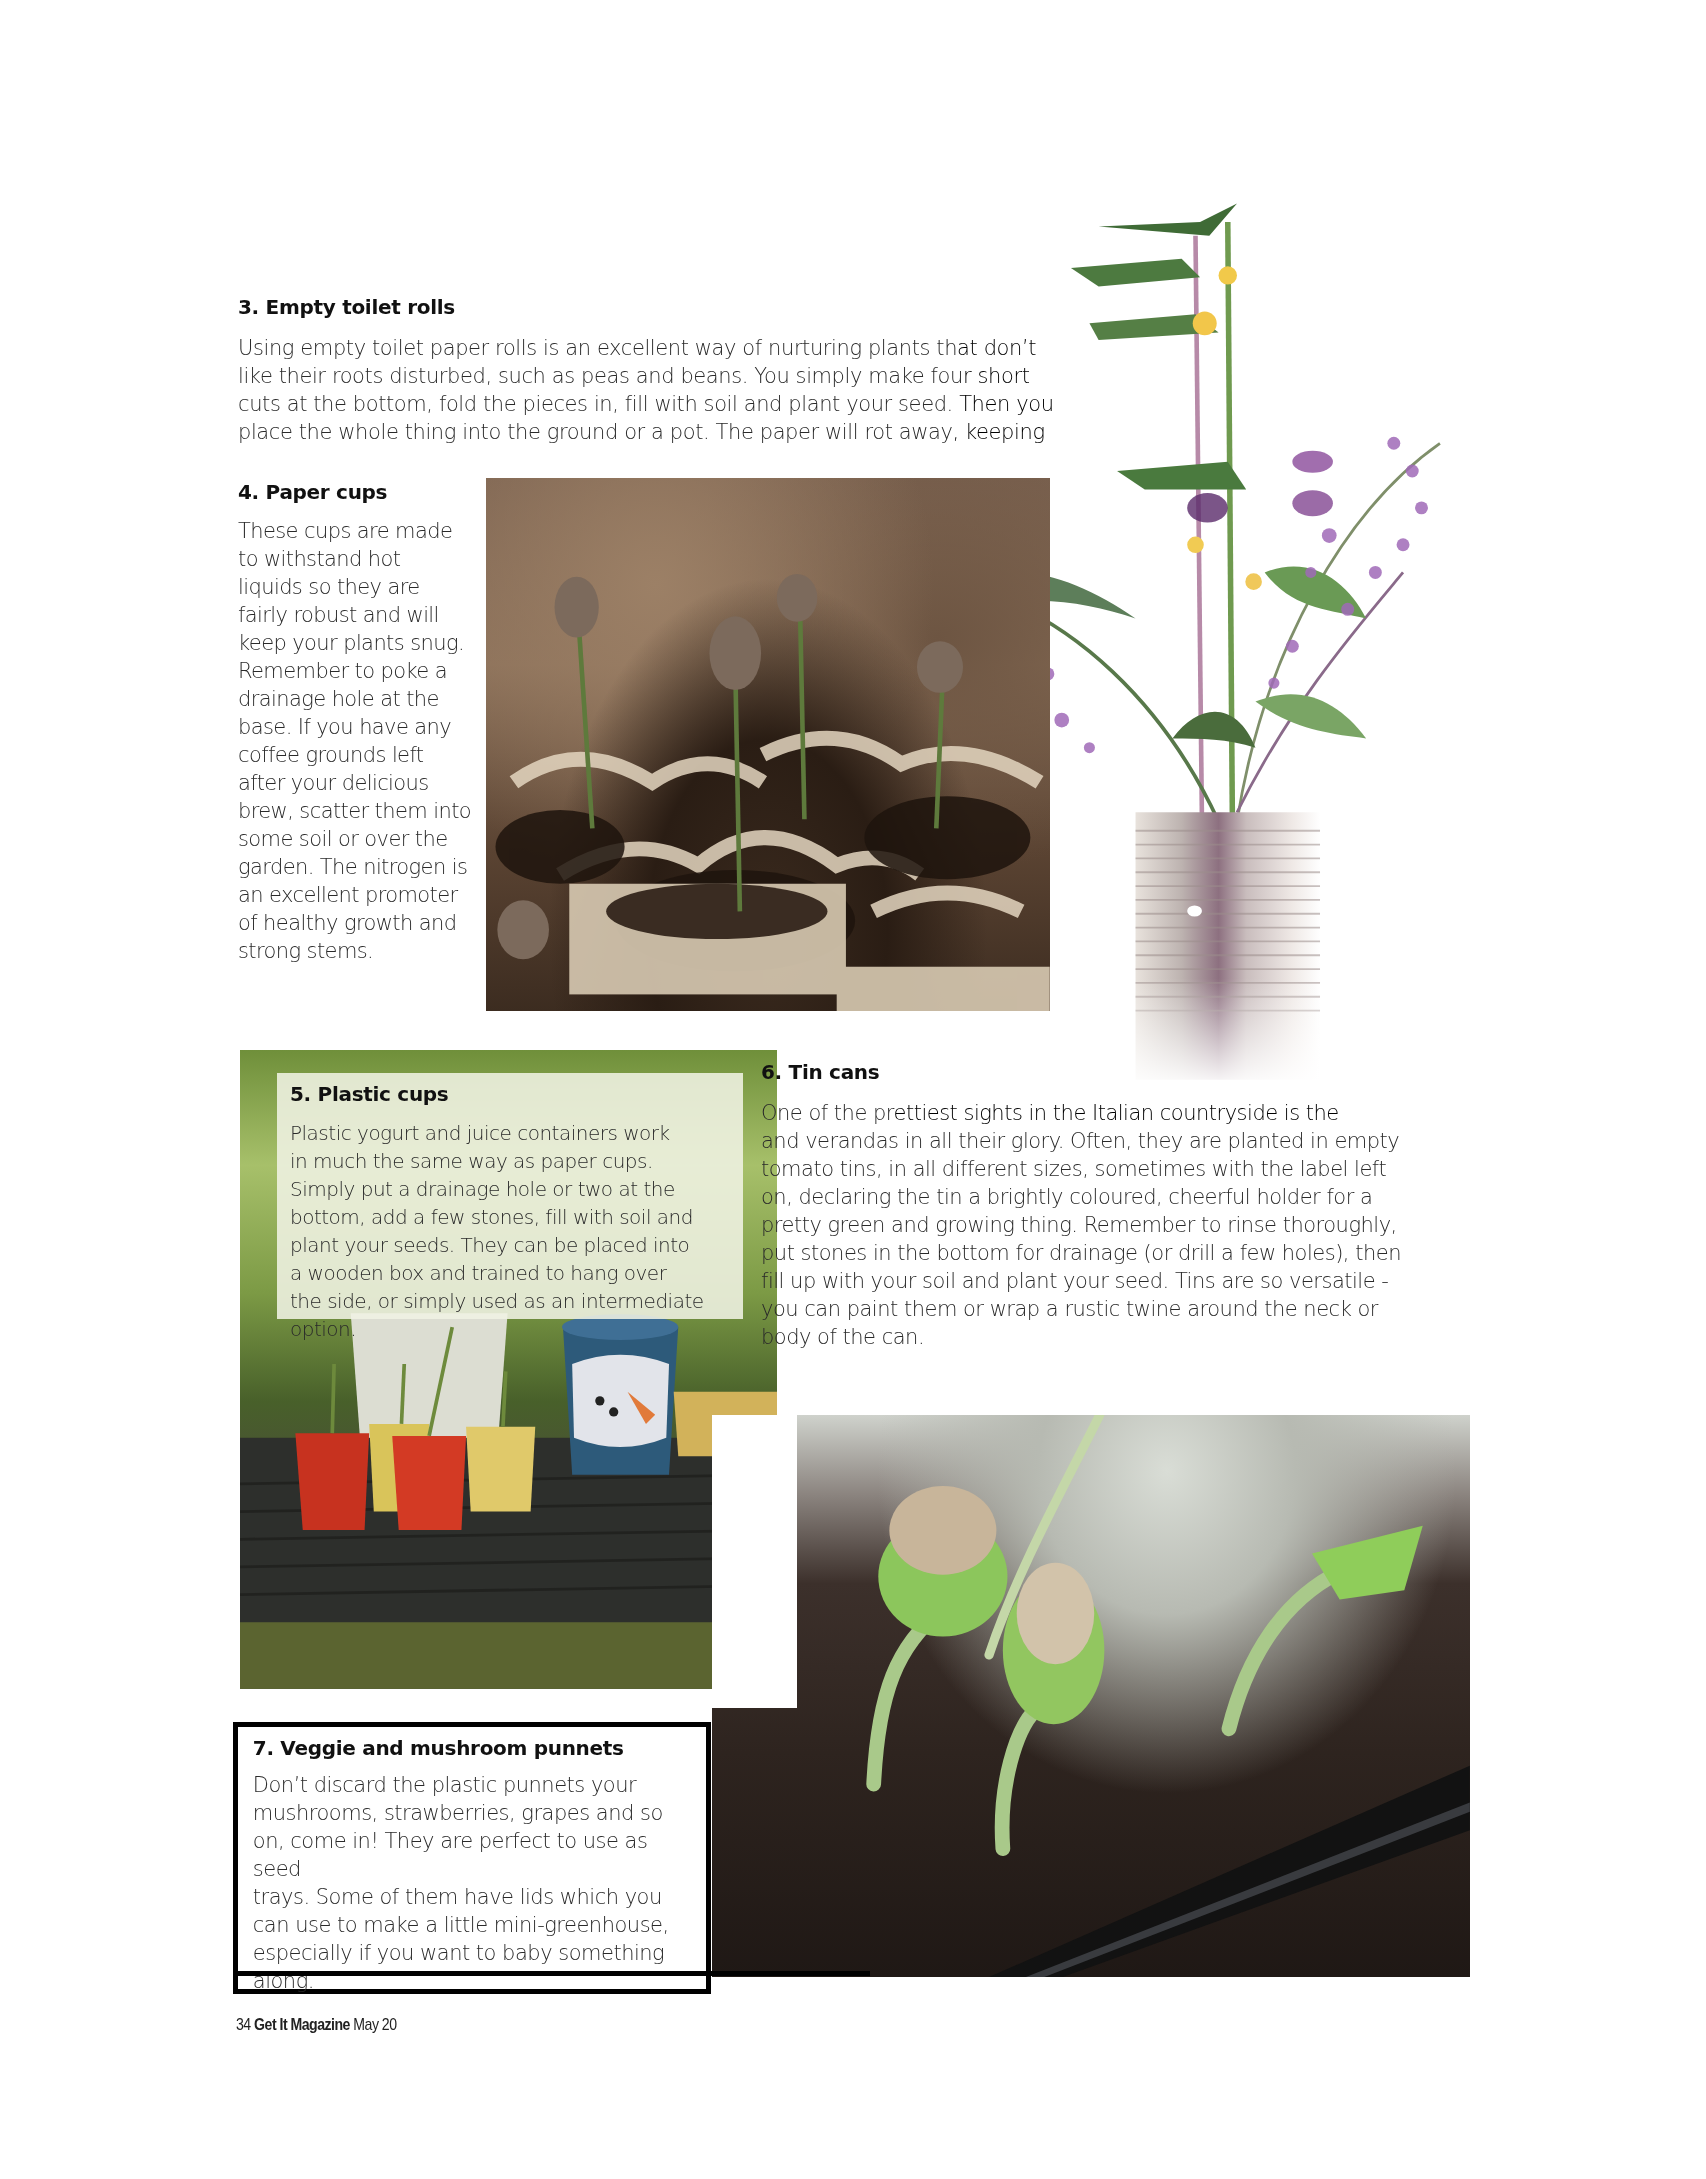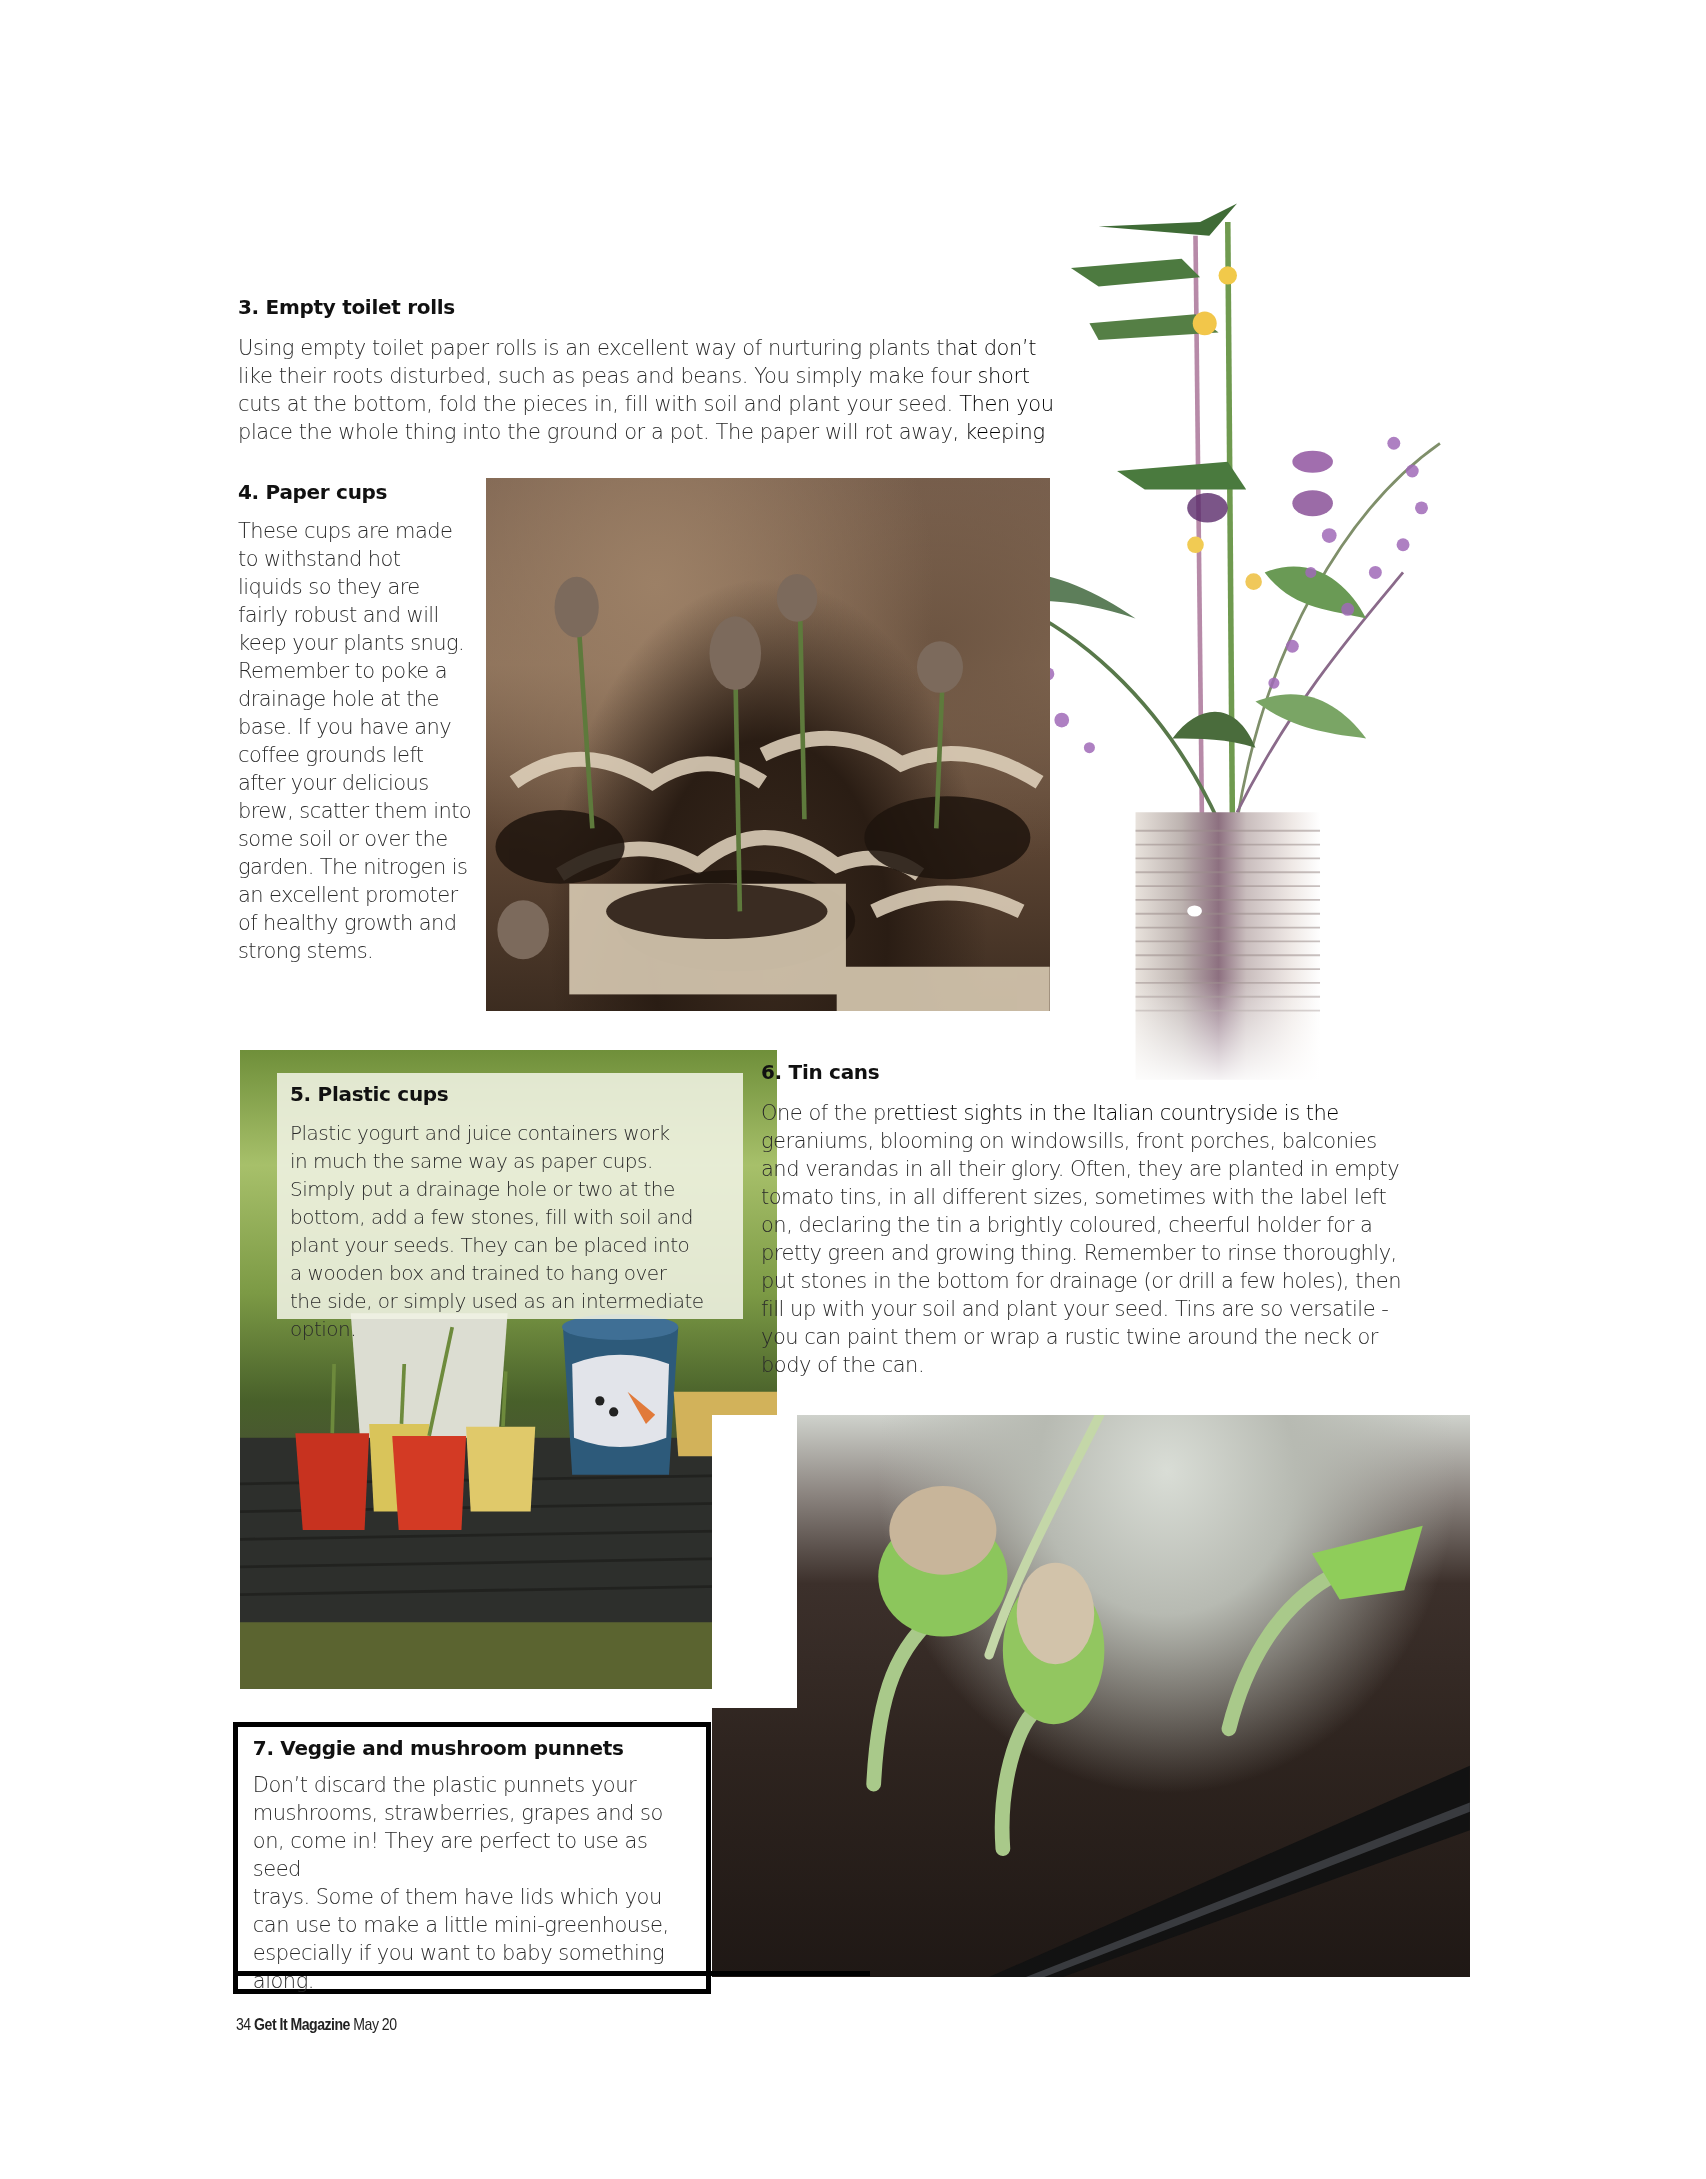--- a/index.html
+++ b/index.html
@@ -251,21 +251,20 @@
     <div>a wooden box and trained to hang over</div>
     <div>the side, or simply used as an intermediate</div>
     <div>option.</div>
   </div>
 </div>
 
 <div id="sec6" class="abs">
   <h3 class="heading">6. Tin cans</h3>
   <div class="body-text">
     <div><span>One of the pr</span><span class="dark">ettiest sights in the Italian countryside is the</span></div>
-    <div>geraniums, blooming on windowsills, front porches, balconies</div>
     <div>and verandas in all their glory. Often, they are planted in empty</div>
     <div>tomato tins, in all different sizes, sometimes with the label left</div>
     <div>on, declaring the tin a brightly coloured, cheerful holder for a</div>
     <div>pretty green and growing thing. Remember to rinse thoroughly,</div>
     <div>put stones in the bottom for drainage (or drill a few holes), then</div>
     <div>fill up with your soil and plant your seed. Tins are so versatile -</div>
     <div>you can paint them or wrap a rustic twine around the neck or</div>
     <div>body of the can.</div>
   </div>
 </div>

